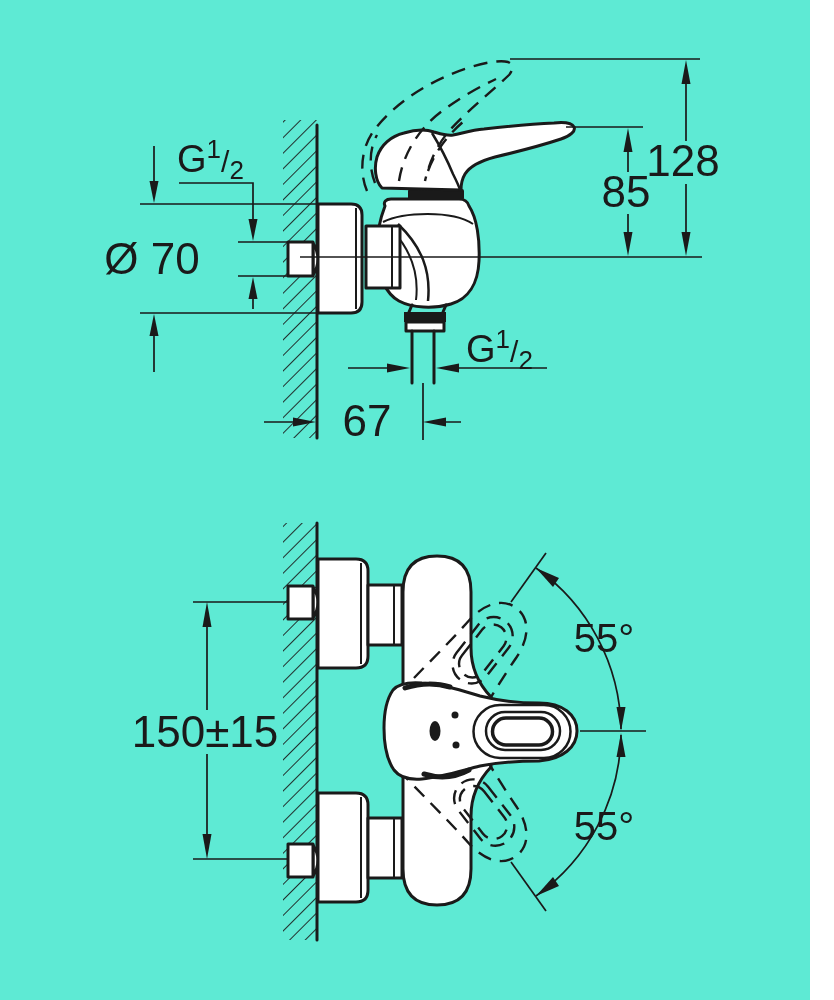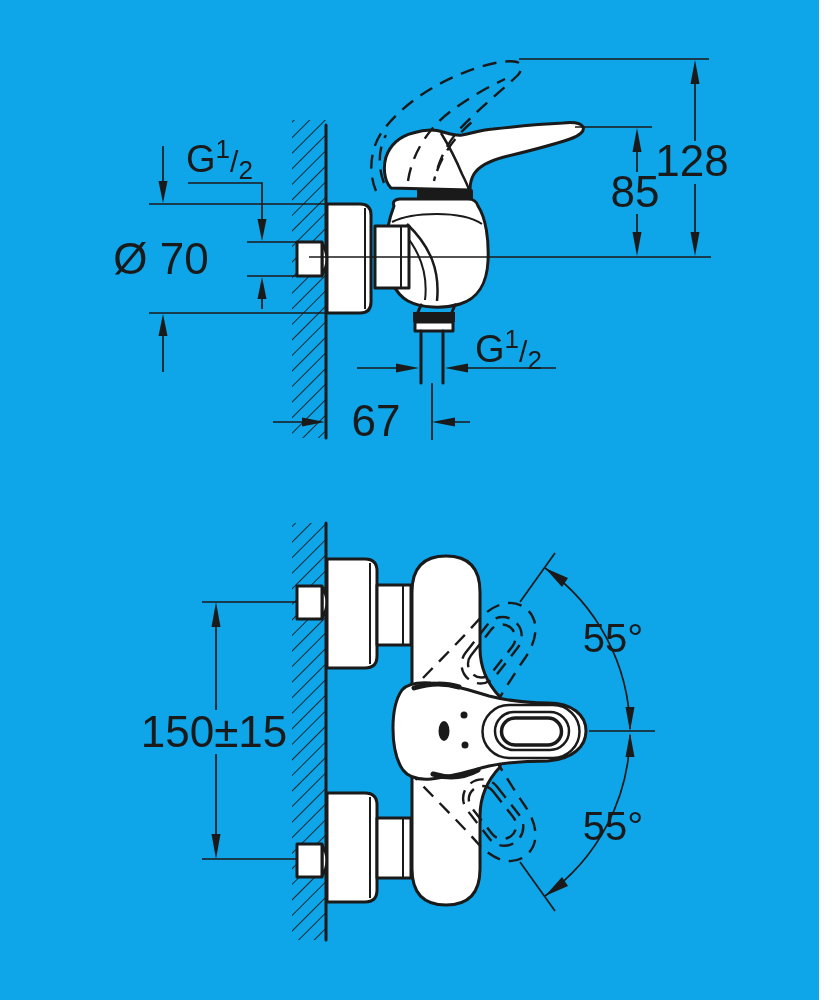--- a/index.html
+++ b/index.html
@@ -1,16 +1,16 @@
 <!DOCTYPE html>
 <html><head>
 <meta charset="utf-8">
 <style>
   html,body{margin:0;padding:0;background:#fff;}
-  .stage{width:810px;height:1000px;background:#0ea5e9;position:relative;overflow:hidden;padding-left:9px;}
+  .stage{width:810px;height:1000px;background:#5eead4;position:relative;overflow:hidden;}
   svg{display:block;}
   .outline{fill:none;stroke:#1a1a1a;stroke-width:3;stroke-linecap:round;stroke-linejoin:round;}
   .solidw{fill:#ffffff;stroke:#1a1a1a;stroke-width:3;stroke-linejoin:round;}
   .thin{fill:none;stroke:#1a1a1a;stroke-width:1.7;}
   .detail{fill:none;stroke:#1a1a1a;stroke-width:2;}
   .detail25{fill:none;stroke:#1a1a1a;stroke-width:2.5;}
   .shadow{fill:none;stroke:#1a1a1a;stroke-width:5;stroke-linecap:round;}
   .dash{fill:none;stroke:#1a1a1a;stroke-width:2.4;stroke-dasharray:14 9;}
   .arr{fill:#1a1a1a;stroke:none;}
   .ink{fill:#1a1a1a;stroke:none;}

